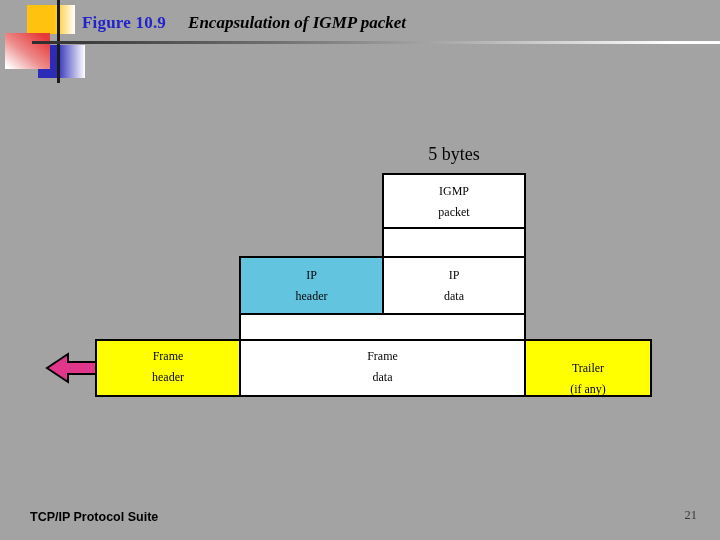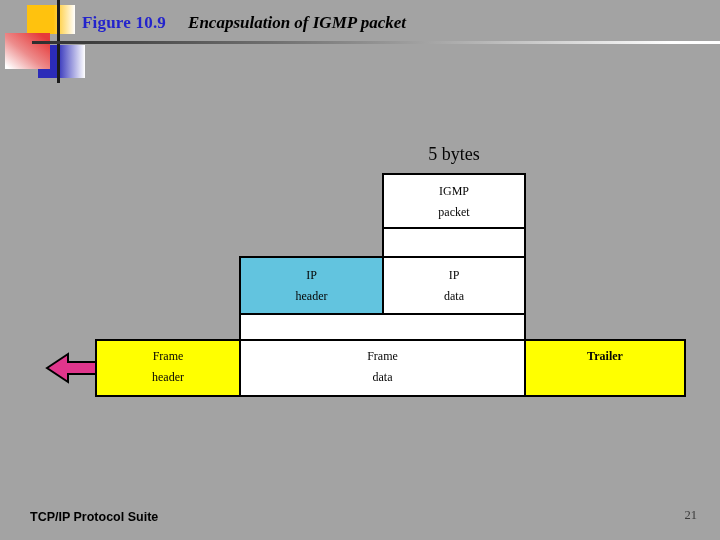--- a/index.html
+++ b/index.html
@@ -33,21 +33,21 @@
   .size-label { position: absolute; left: 382px; top: 144px; width: 144px;
     text-align: center; font-size: 18px; color: #050505; }
 
   .igmp-box   { left: 382px; top: 173px; width: 144px; height: 56px; padding-top: 6px; z-index: 1; }
   .thin-a     { left: 382px; top: 227px; width: 144px; height: 31px; z-index: 1; }
   .ip-header  { left: 239px; top: 256px; width: 145px; height: 59px; padding-top: 7px; z-index: 2; }
   .ip-data    { left: 382px; top: 256px; width: 144px; height: 59px; padding-top: 7px; z-index: 1; }
   .thin-b     { left: 239px; top: 313px; width: 287px; height: 28px; z-index: 1; }
   .frame-header { left: 95px;  top: 339px; width: 146px; height: 58px; padding-top: 5px; z-index: 2; }
   .frame-data   { left: 239px; top: 339px; width: 287px; height: 58px; padding-top: 5px; z-index: 1; }
-  .trailer      { left: 524px; top: 339px; width: 162px; height: 58px; padding-top: 5px; z-index: 2; font-weight: bold; }
+  .trailer      { left: 524px; top: 339px; width: 128px; height: 58px; padding-top: 17px; z-index: 2; }
 
   
   .arrow { position: absolute; left: 45px; top: 351px; width: 52px; height: 34px; z-index: 1; }
 
   
   .footer-left { position: absolute; left: 30px; top: 510px;
     font-family: "Liberation Sans", sans-serif; font-size: 12.5px; font-weight: bold; color: #000; }
   .page-num { position: absolute; right: 23px; top: 508px;
     font-family: Liberation Serif, serif; font-size: 12.5px; color: #3a3a3a; }
 </style>
@@ -92,20 +92,21 @@
     <span class="l">header</span>
   </div>
 
   <div class="box frame-data">
     <span class="l">Frame</span>
     <span class="l">data</span>
   </div>
 
   <div class="box trailer" style="background-color: rgb(255, 255, 0);">
     <span class="l">Trailer</span>
+    <span class="l">(if any)</span>
   </div>
 
   <svg class="arrow" viewBox="0 0 52 34">
     <polygon points="2,17 23,3 23,11 51,11 51,23 23,23 23,31" stroke="#000" stroke-width="2" stroke-linejoin="miter" style="fill: rgb(224, 54, 140);"></polygon>
   </svg>
 
   <div class="footer-left">TCP/IP Protocol Suite</div>
   <div class="page-num">21</div>
 
 </div>

